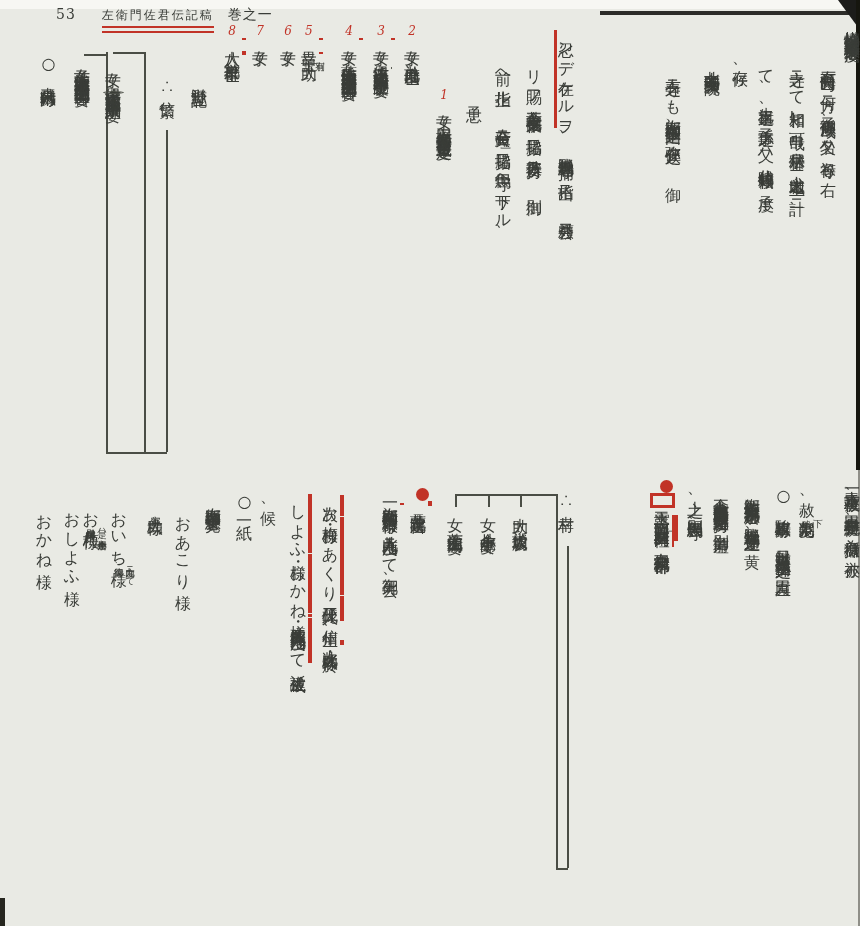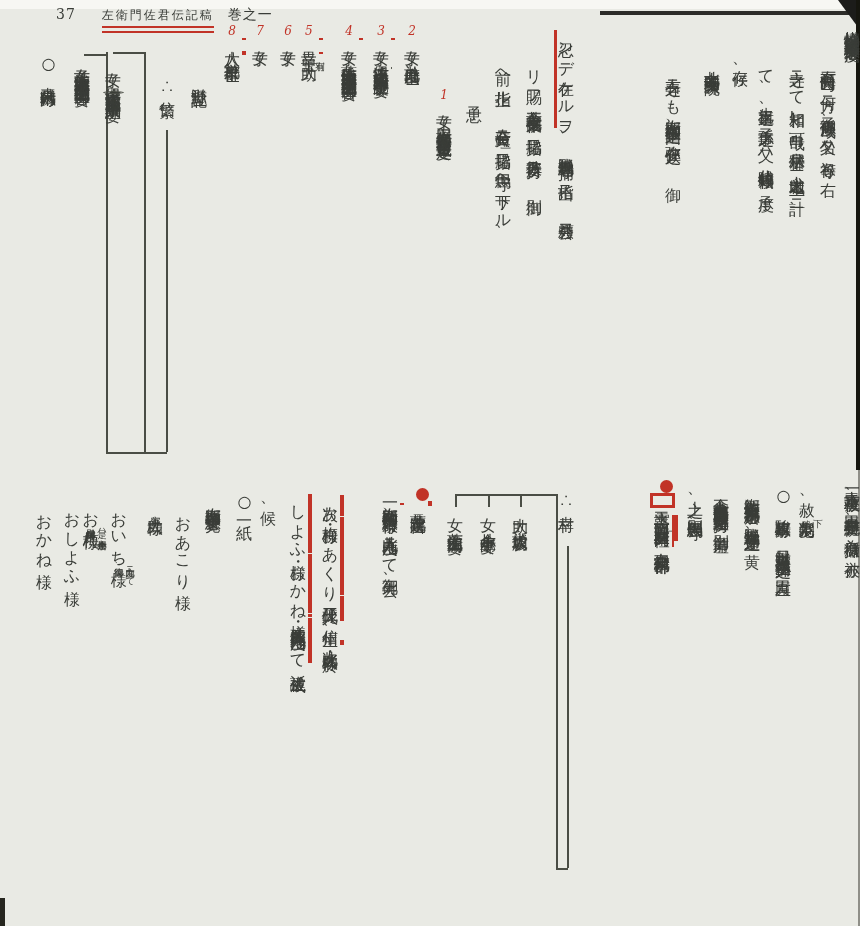--- a/index.html
+++ b/index.html
@@ -75,21 +75,21 @@
 <div id="page">
 
   <div class="art top-white"></div>
   <div class="art top-dark"></div>
   <div class="art corner"></div>
   <div class="art right-strip"></div>
   <div class="art right-strip2"></div>
   <div class="art bl-blob"></div>
 
   <div class="header">
-    <span class="pagenum">37</span><span class="doc-title">左衛門佐君伝記稿</span><span class="volume">巻之一</span>
+    <span class="pagenum">53</span><span class="doc-title">左衛門佐君伝記稿</span><span class="volume">巻之一</span>
   </div>
 
   <div id="top-section" class="sect">
       <div class="gline" style="left: 166px; top: 130px; width: 1.5px; height: 322px;"></div>
       <div class="gline" style="left: 106px; top: 452px; width: 61px; height: 1.5px;"></div>
       <div class="gline" style="left: 144px; top: 52px; width: 1.5px; height: 400px;"></div>
       <div class="gline" style="left: 113px; top: 52px; width: 31px; height: 1.5px;"></div>
       <div class="gline" style="left: 106px; top: 52px; width: 1.5px; height: 400px;"></div>
       <div class="gline" style="left: 84px; top: 54px; width: 22px; height: 1.5px;"></div>
       <div class="col" style="left: 841px; top: 18px;"><span class="">模様恰好御法名裏書等委細之事承度候</span></div>

